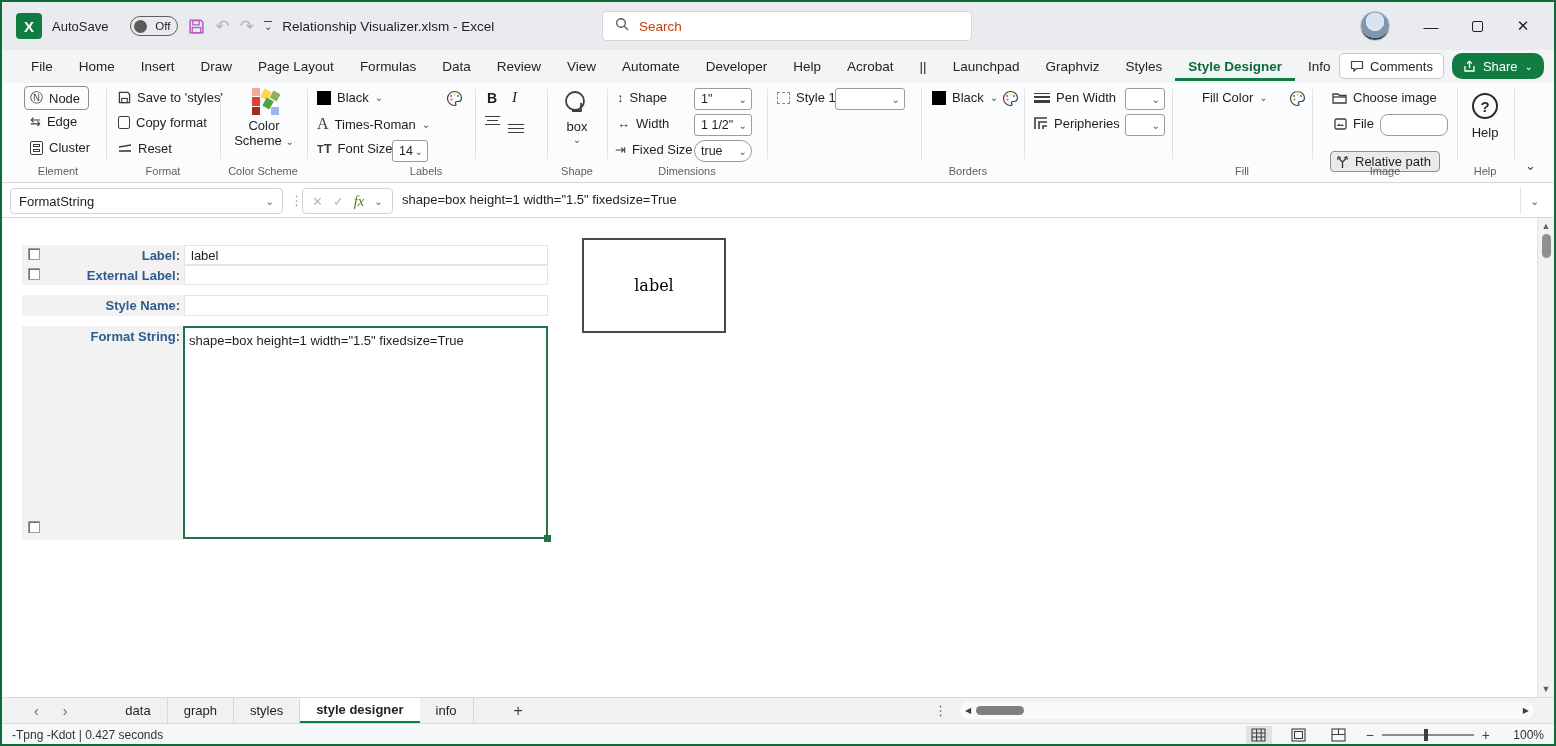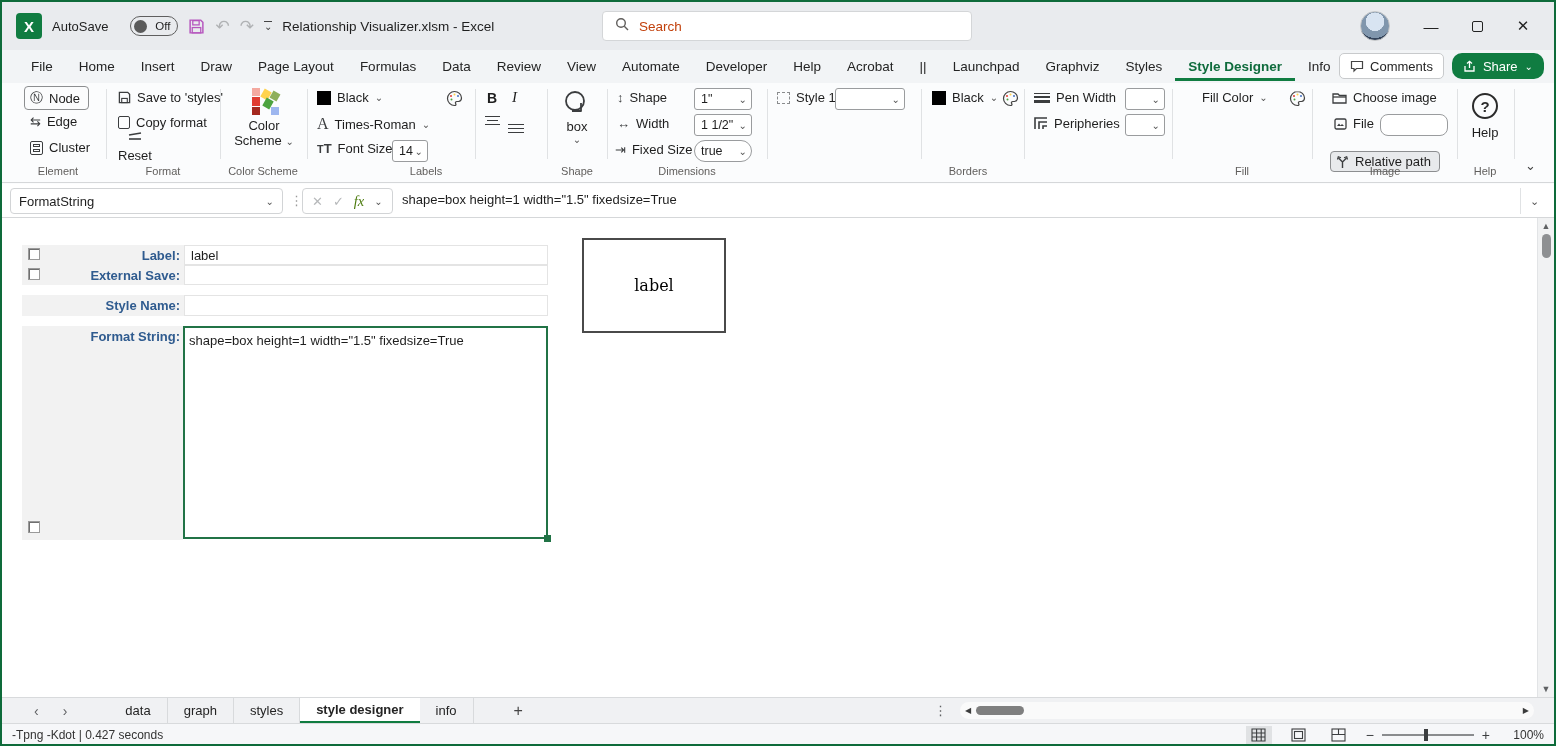--- a/index.html
+++ b/index.html
@@ -233,21 +233,21 @@
       <svg width="13" height="13" viewBox="0 0 14 14">
           <path d="M1.5 1.5h9l2 2v9h-11z" fill="none" stroke="#3b3d3f" stroke-width="1.4"></path>
           <rect x="4" y="8" width="6" height="4.5" fill="none" stroke="#3b3d3f" stroke-width="1.2"></rect>
         </svg>
       <span>Save to 'styles'</span>
     </span>
     <span class="rbtn" style="left:116px; top:32px;">
       <span class="copy-ic"></span>
       <span>Copy format</span>
     </span>
-    <span class="rbtn" style="left:116px; top:48px;flex-direction:column;">
+    <span class="rbtn" style="left:116px; top:58px;">
       <svg width="14" height="11" viewBox="0 0 14 11">
           <line x1="1" y1="4" x2="13" y2="2" stroke="#3b3d3f" stroke-width="1.6"></line>
           <line x1="1" y1="8" x2="13" y2="8" stroke="#3b3d3f" stroke-width="1.6"></line>
         </svg>
       <span>Reset</span>
     </span>
     <div class="grplabel" style="left:161px">Format</div>
 
     <div class="bigbtn" style="left:232px; top:5px; width:60px;">
       <span class="palette9">
@@ -459,21 +459,21 @@
     <div class="gray" style="left:20px; top:77px; width:162px; height:21px;"></div>
     <div class="gray" style="left:20px; top:108px; width:161px; height:214px;"></div>
 
     <span class="cb" style="left:26px; top:30px;"></span>
     <span class="frm-label" style="left:60px; top:30px; width:118px;">Label:</span>
     <div class="frm-input" style="left:182px; top:27px; width:364px; height:20px;">
         <span>label</span>
       </div>
 
     <span class="cb" style="left:26px; top:50px;"></span>
-    <span class="frm-label" style="left:60px; top:50px; width:118px;">External Save:</span>
+    <span class="frm-label" style="left:60px; top:50px; width:118px;">External Label:</span>
     <div class="frm-input" style="left:182px; top:47px; width:364px; height:20px;">
         <span></span>
       </div>
 
     <span class="frm-label" style="left:60px; top:80px; width:118px;">Style Name:</span>
     <div class="frm-input" style="left:182px; top:77px; width:364px; height:21px;">
         <span></span>
       </div>
 
     <span class="frm-label" style="left:60px; top:111px; width:118px;">Format String:</span>

